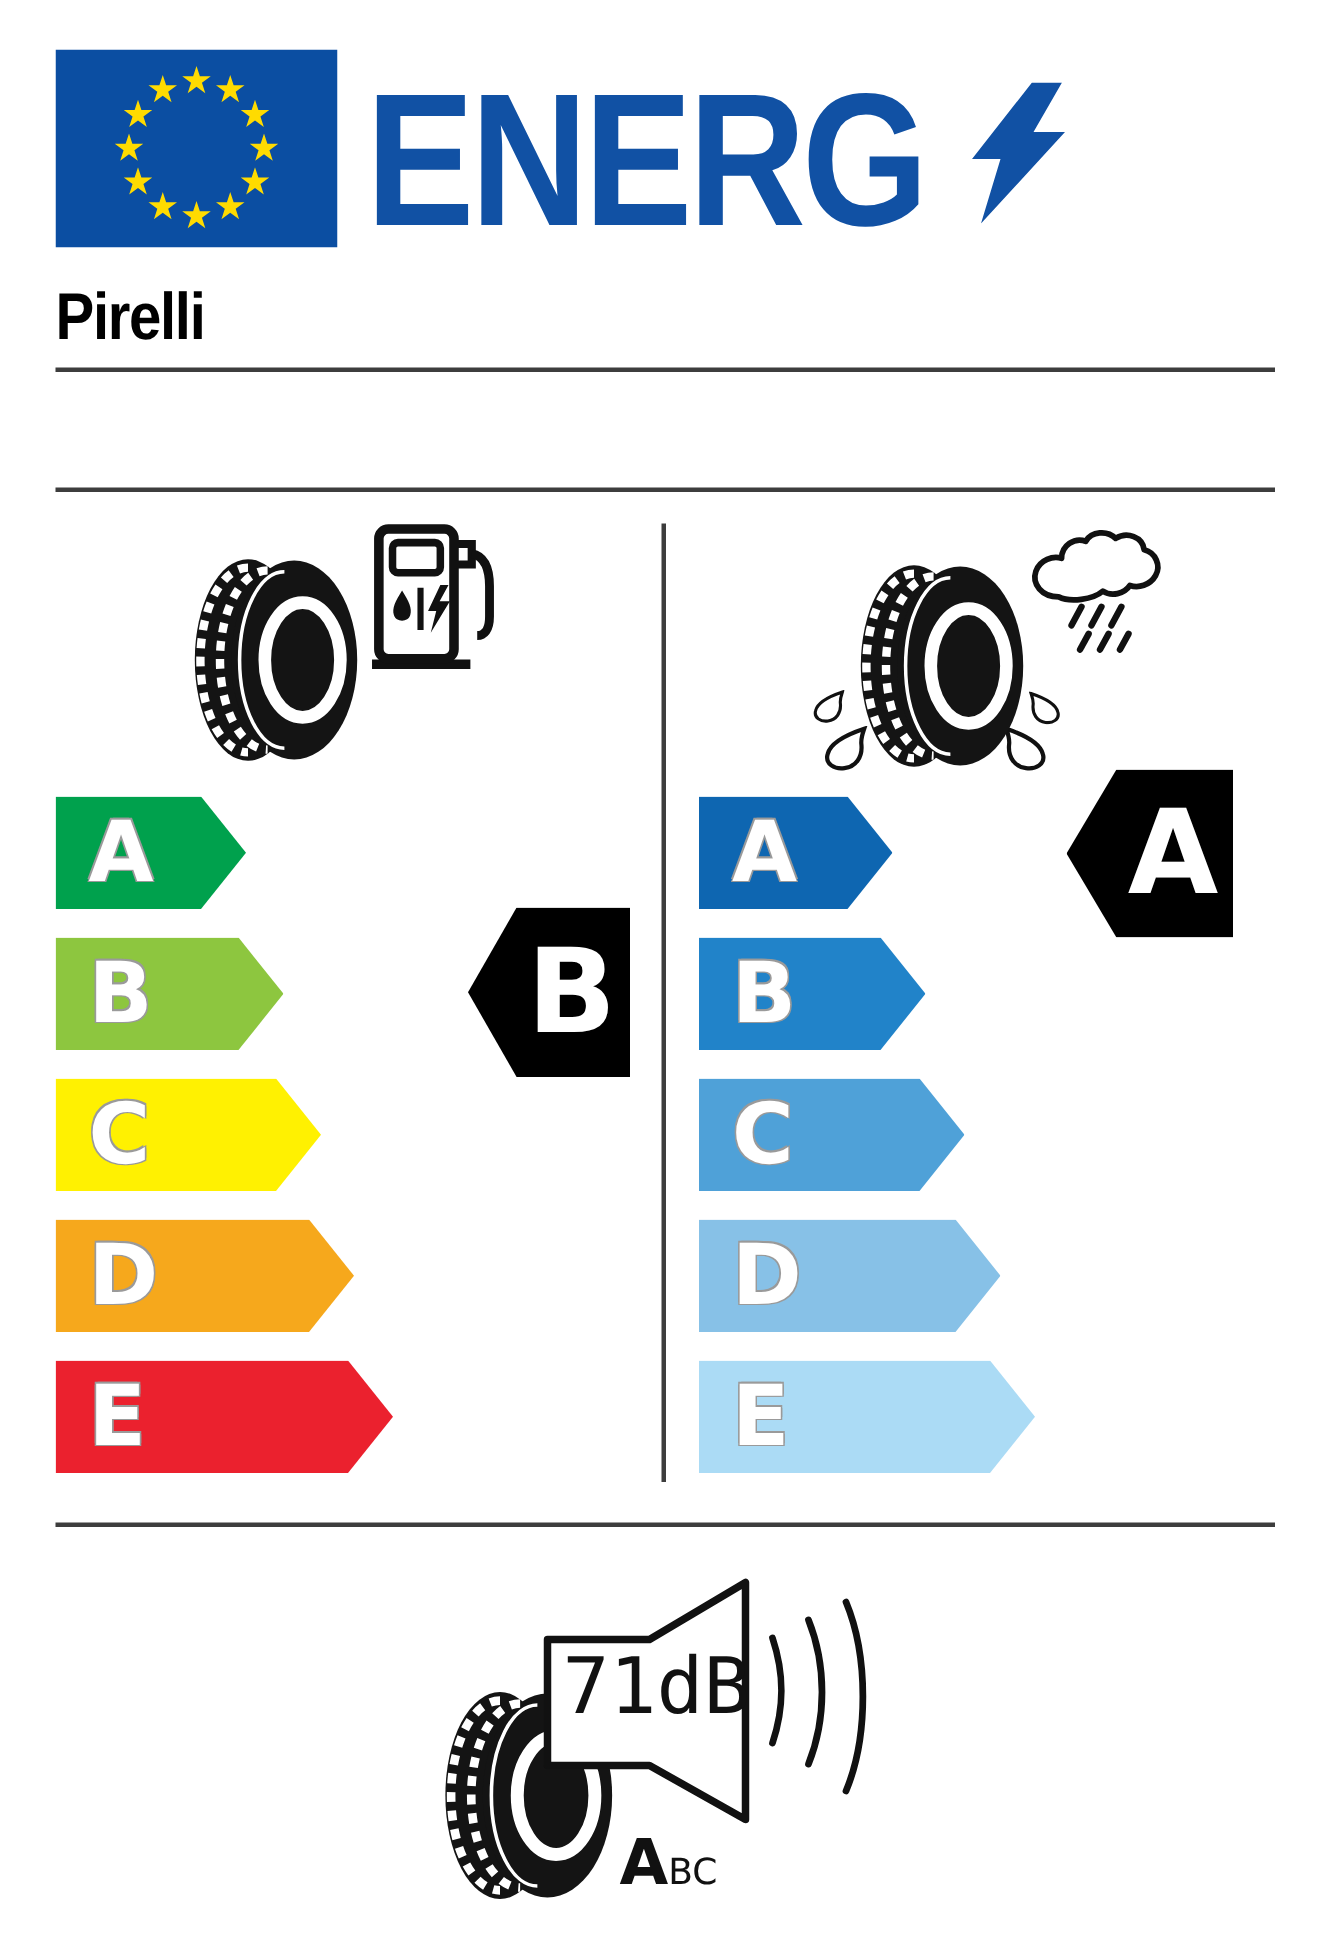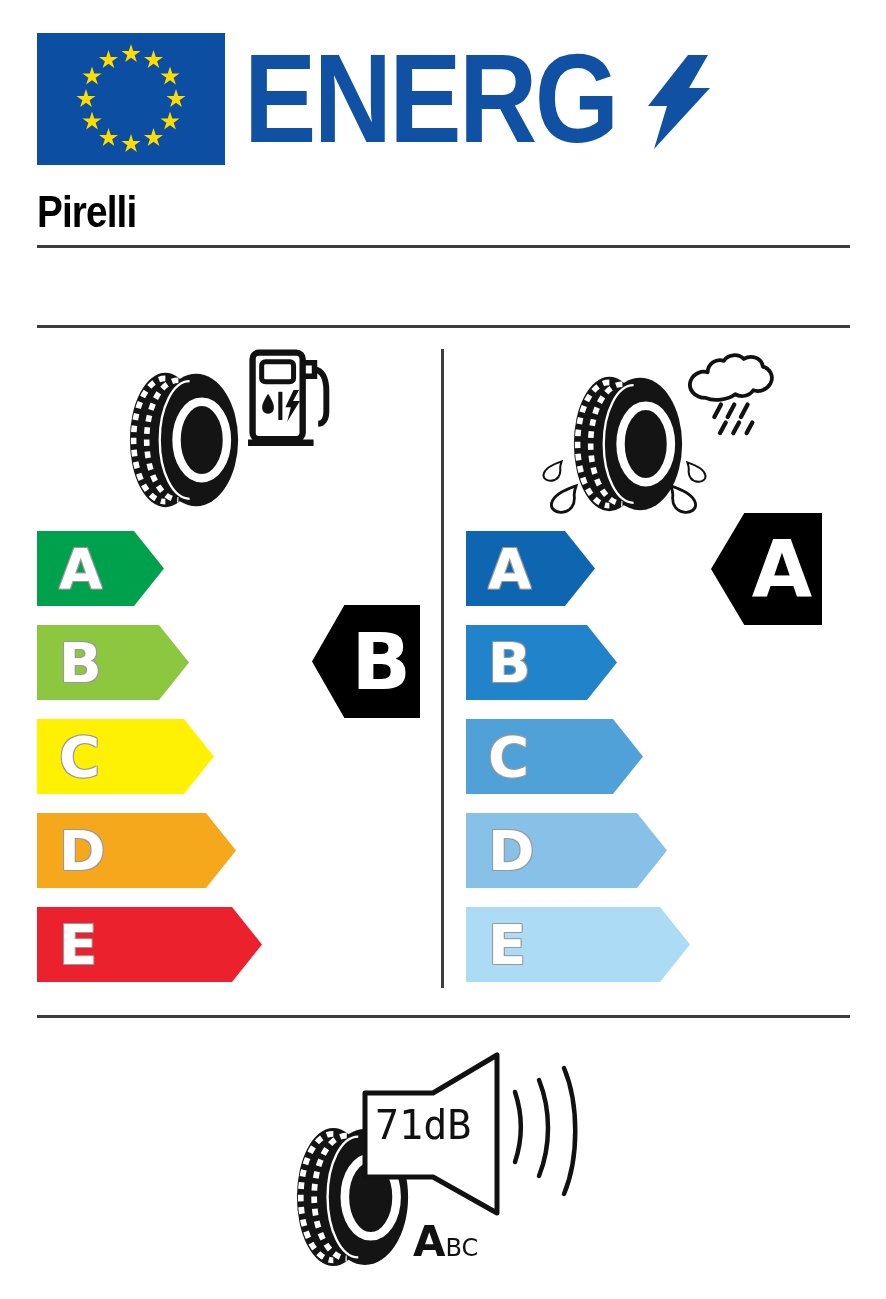--- a/index.html
+++ b/index.html
@@ -1,21 +1,21 @@
 <!DOCTYPE html>
 <html><head>
 <meta charset="utf-8">
 <style>
   html,body{margin:0;padding:0;background:#fff;}
   .label{position:relative;width:886px;height:1299px;background:#fff;overflow:hidden;
          font-family:"Liberation Sans",sans-serif;}
 
   
   .eu-flag{position:absolute;left:37px;top:33px;width:188px;height:132px;}
-  .energ{position:absolute;left:244px;top:44px;height:118px;display:flex;align-items:flex-end;}
+  .energ{position:absolute;left:244px;top:44px;height:118px;display:flex;align-items:flex-start;}
   .energ span{display:inline-block;font-size:126px;line-height:1;font-weight:bold;
               letter-spacing:-3px;transform:scaleX(0.86);transform-origin:left center;}
   .bolt{position:absolute;left:648px;top:55px;}
 
   .brand{position:absolute;left:37px;top:192px;font-size:44px;font-weight:bold;
          letter-spacing:-1px;line-height:40px;transform:scaleX(0.88);transform-origin:left top;color:#000;}
 
   .hline{position:absolute;left:37px;width:813px;height:3px;background:#3d3d3d;}
   #hl1{top:245px;} #hl2{top:325px;} #hl3{top:1015px;}
   .vline{position:absolute;left:441px;top:349px;width:3px;height:639px;background:#3d3d3d;}
@@ -37,21 +37,21 @@
   #wet-indicator{left:711px;top:513px;width:111px;height:112px;font-size:78px;}
 
   
   .icon-svg{position:absolute;}
   #fuel-icons{left:118px;top:344px;}
   #wet-icons{left:535px;top:344px;}
   #noise-icons{left:280px;top:1040px;}
 
   
   #db-label{position:absolute;left:375px;top:1104px;font-family:"DejaVu Sans Mono","Liberation Mono",monospace;
-            font-size:40px;color:#111;line-height:42px;}
+            font-size:52px;color:#111;line-height:42px;}
   #noise-class{position:absolute;left:413px;top:1222px;display:flex;align-items:baseline;color:#111;
                font-family:"DejaVu Sans","Liberation Sans",sans-serif;}
   #noise-class .g{font-size:42px;font-weight:bold;line-height:40px;}
   #noise-class .o{font-size:24px;font-weight:400;line-height:40px;}
 </style>
 </head>
 <body>
 
 <svg width="0" height="0" style="position:absolute" aria-hidden="true">
   <defs>

